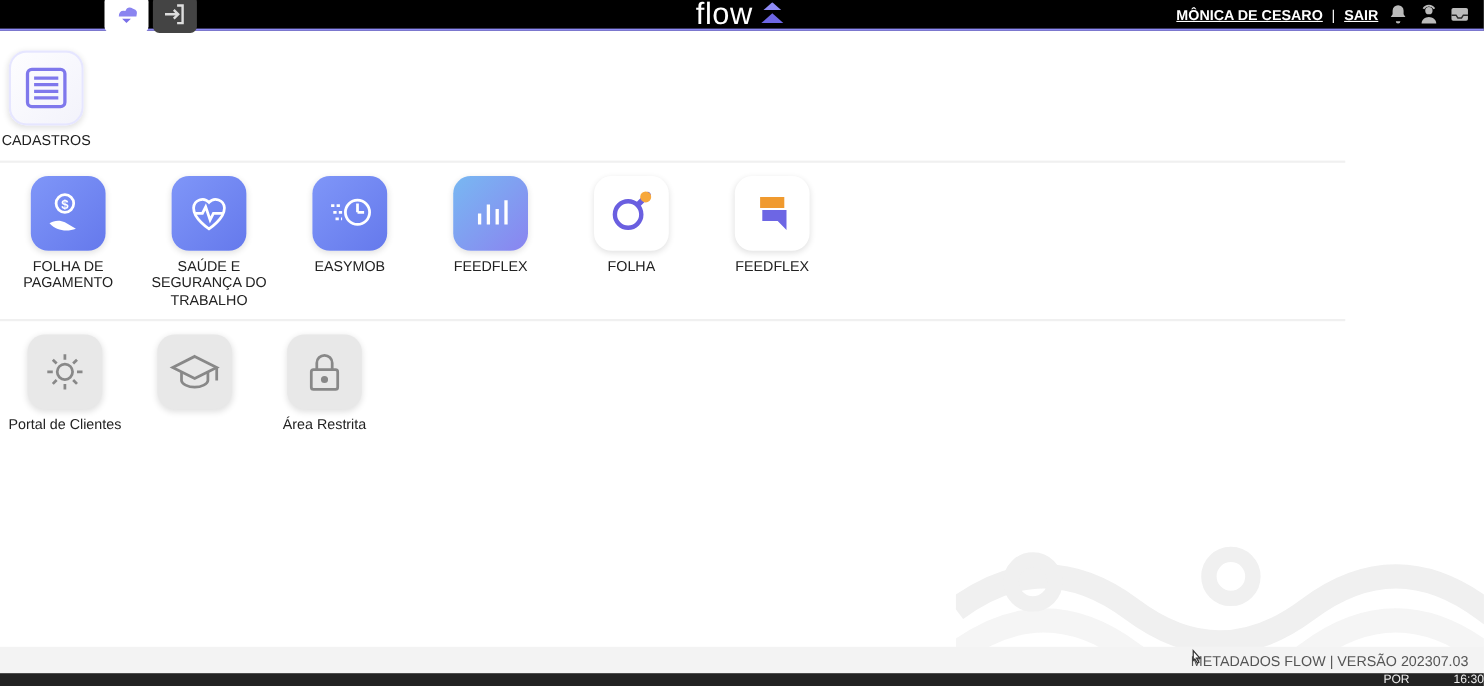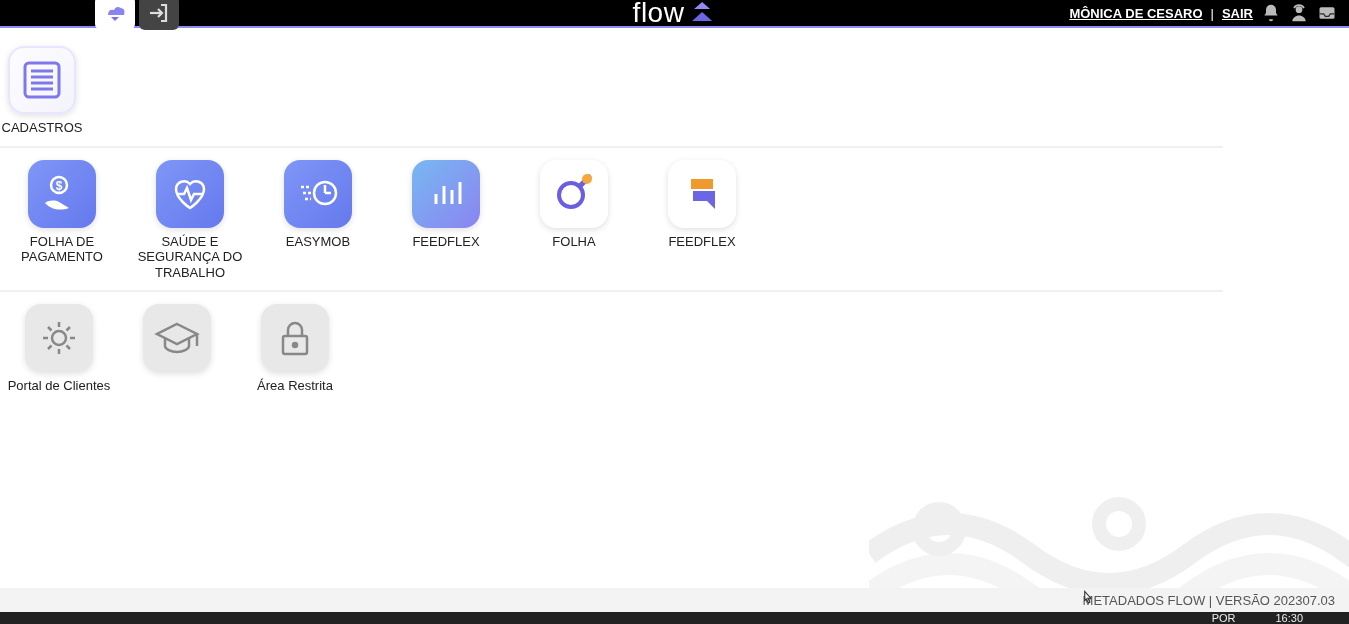--- a/index.html
+++ b/index.html
@@ -179,21 +179,20 @@
   bottom: 0;
   left: 0;
   right: 0;
   height: 12px;
   background: #222;
   display:flex;
   align-items:flex-start;
   justify-content:flex-end;
   color:#eee;
   font-size:11px;
-  padding-right:46px;
   gap:40px;
 }
 
 </style>
 </head>
 <body>
 
 <div class="header">
   <div class="header-left">
     <div class="header-btn home">

